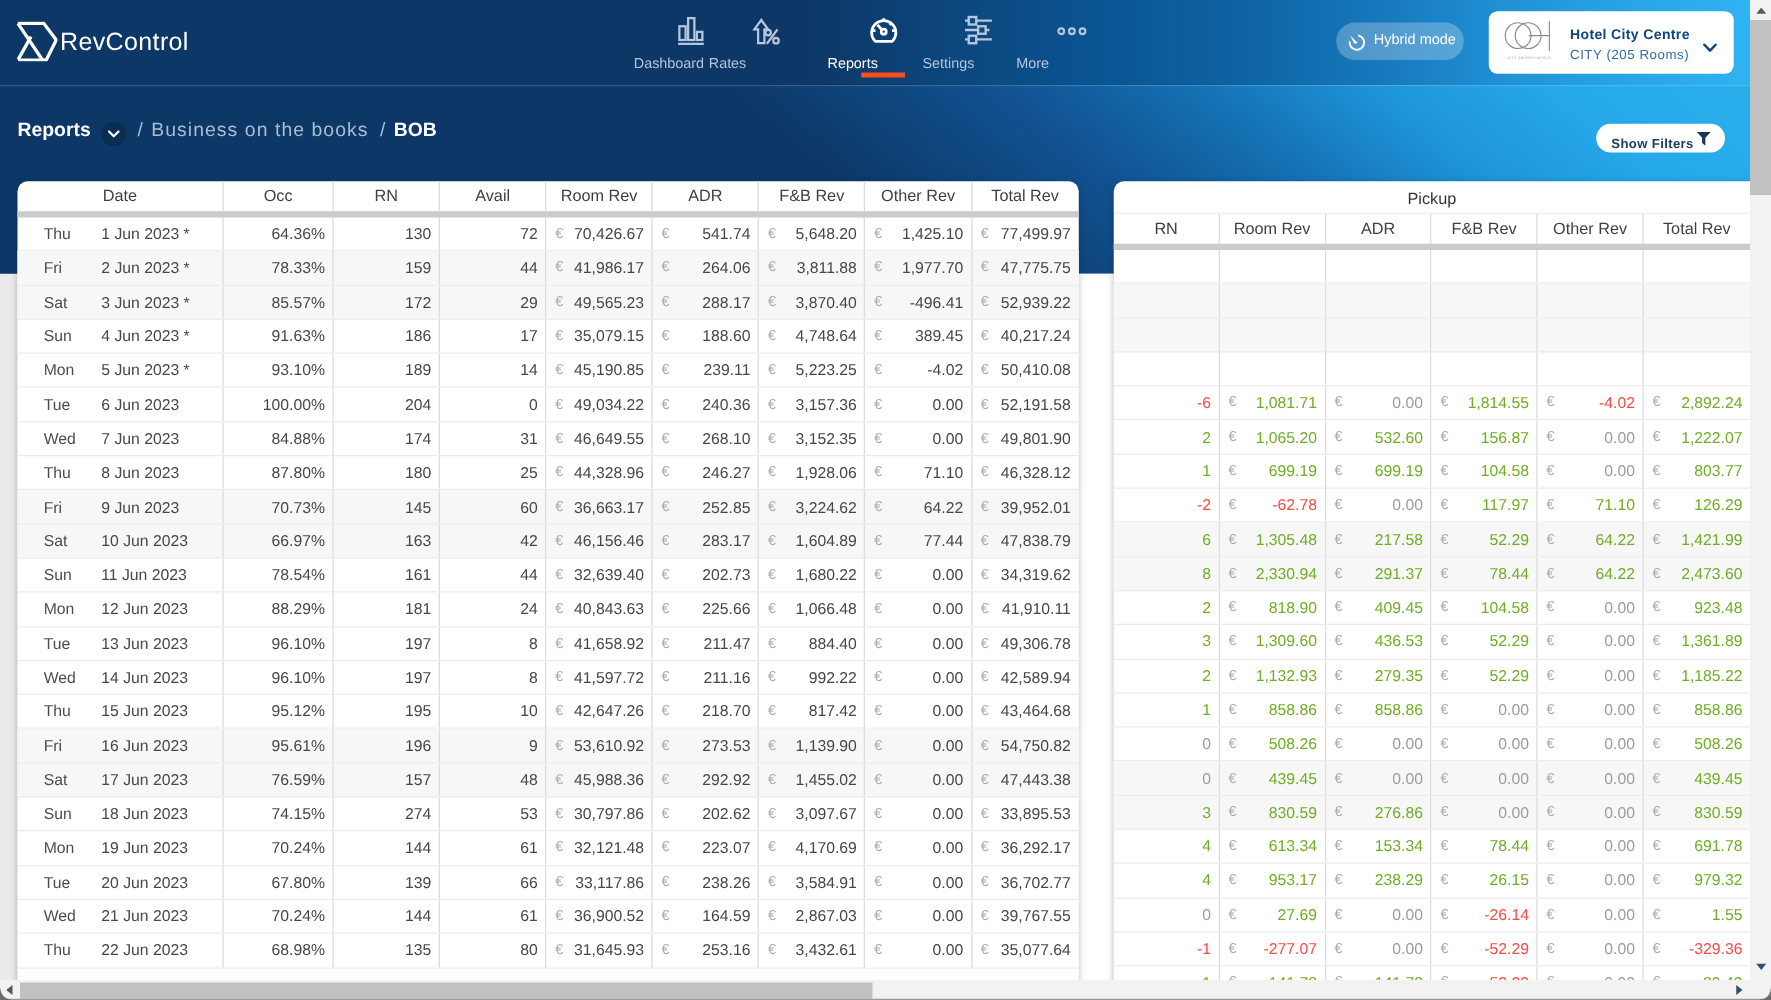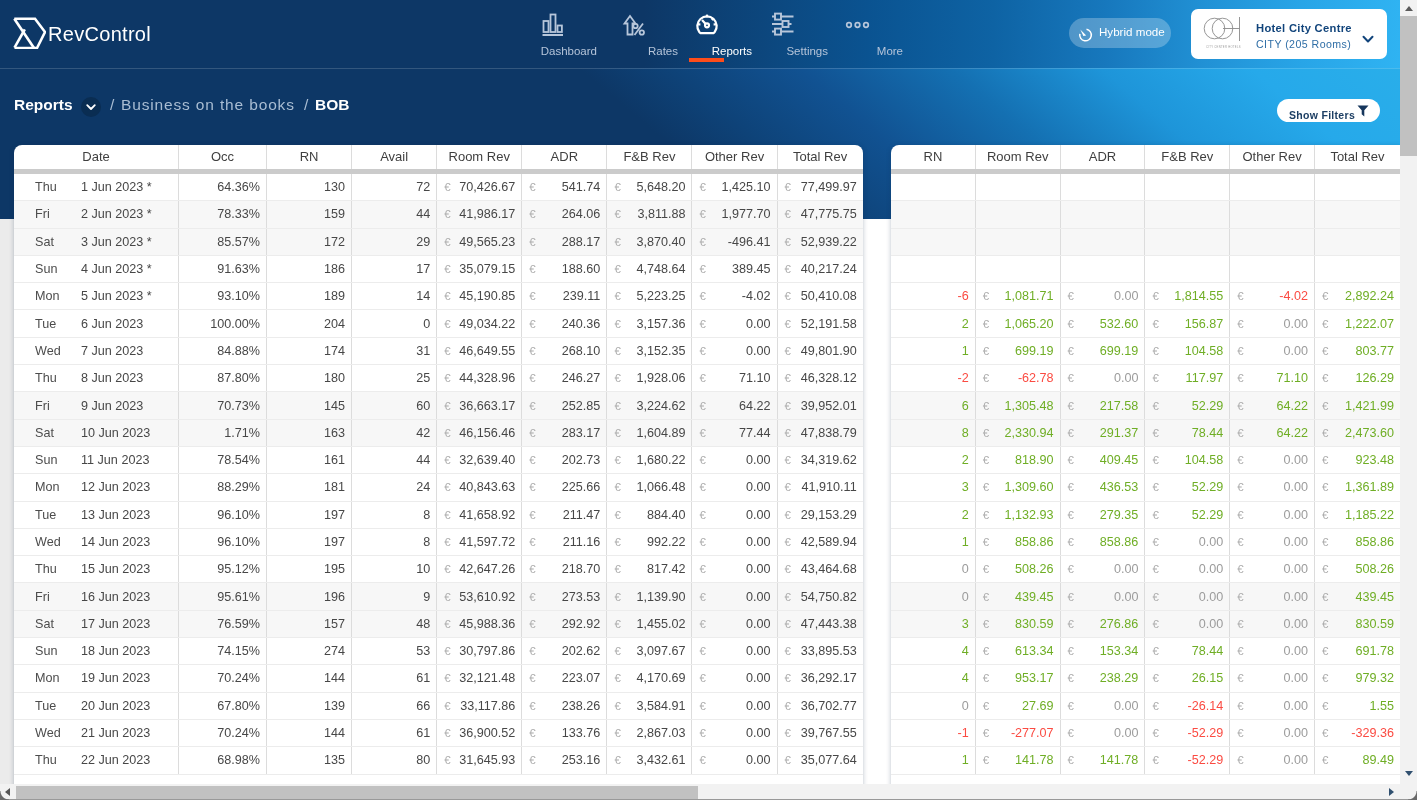--- a/index.html
+++ b/index.html
@@ -8,21 +8,21 @@
 background:linear-gradient(40deg,#0d3766 0%,#0d3766 48%,#0e4379 54%,#115292 62%,#1470b2 71.5%,#1e95d9 81%,#26a9ea 90.5%,#29aeea 100%);}
 .topbar{position:absolute;left:0;top:0;width:1400px;height:68px;
 background:linear-gradient(90deg,#0d3766 0%,#0d3766 46%,#0c4981 56%,#0a5391 62%,#0e63a4 71%,#1778bd 79%,#2191d5 86%,#28a5e7 93%,#2fb3f2 100%);}
 .navline{position:absolute;left:0;top:68px;width:1400px;height:1px;background:rgba(255,255,255,0.16)}
 .whitepanel{position:absolute;left:14px;top:219px;width:1386px;height:565px;background:#fff}
 
 .logo{position:absolute;left:13px;top:17px}
 .logotext{position:absolute;left:48px;top:23px;font-size:20px;color:#fff;letter-spacing:0.3px}
 .nav{position:absolute;top:0;height:68px}
 .nav .ic{position:absolute;top:12px;left:50%;transform:translateX(-50%)}
-.nav .lb{position:absolute;top:44.5px;width:100%;text-align:right;font-size:11.5px;color:#b5c4d9}
+.nav .lb{position:absolute;top:44.5px;width:100%;text-align:left;font-size:11.5px;color:#b5c4d9}
 .nav.act .lb{color:#fff}
 .underline{position:absolute;left:689px;top:58px;width:35px;height:4px;background:#fe4d1a}
 .hybrid{position:absolute;left:1069px;top:18px;width:102px;height:30px;border-radius:15px;
 background:rgba(255,255,255,0.26);color:#fff;font-size:11.6px;line-height:27px;padding-left:30px}
 .hybic{position:absolute;left:8px;top:7px}
 .hotel{position:absolute;left:1191px;top:9px;width:196px;height:50px;border-radius:7px;background:#fff}
 .cch{position:absolute;left:12px;top:7px}
 .hname{position:absolute;left:65px;top:12.5px;font-size:11.2px;font-weight:bold;color:#11447b;letter-spacing:0.3px}
 .hsub{position:absolute;left:65px;top:28.5px;font-size:10.6px;color:#2f6ea6;letter-spacing:0.45px}
 .hchev{position:absolute;left:171px;top:21px}
@@ -79,21 +79,21 @@
 <div class="logotext">RevControl</div>
 <div class="nav" style="left:507px;width:90px">
     <span class="ic"><svg width="25" height="25" viewBox="0 0 25 25" fill="none" stroke="#b7c6da" stroke-width="1.8">
 <rect x="4" y="9" width="5" height="11"></rect>
 <rect x="11" y="2.5" width="5" height="17.5"></rect>
 <rect x="18" y="13.5" width="4.4" height="6.5"></rect>
 <path d="M3 23 H23.5"></path>
 </svg></span>
     <span class="lb">Dashboard</span>
   </div>
-<div class="nav" style="left:588px;width:90px">
+<div class="nav" style="left:567px;width:90px">
     <span class="ic"><svg width="26" height="26" viewBox="0 0 26 26" fill="none" stroke="#b7c6da" stroke-width="1.8">
 <path d="M4.5 11.5 L10 4 L15.5 11.5 H12.5 V22.5 H7.5 V11.5 Z"></path>
 <circle cx="15.5" cy="14" r="2.2"></circle>
 <circle cx="21.8" cy="20.5" r="2.2"></circle>
 <path d="M23 11.5 L14.5 23"></path>
 </svg></span>
     <span class="lb">Rates</span>
   </div>
 <div class="nav act" style="left:662px;width:90px">
     <span class="ic"><svg width="24" height="23" viewBox="0 0 24 23" fill="none" stroke="#fff" stroke-width="2.2">
@@ -438,21 +438,21 @@
       <div class="c mon" style="width:85.1px">
         <span class="eur">€</span>
         <span>39,952.01</span>
       </div>
     </div>
     <div class="row ws">
       <div class="c" style="width:165px">
         <span class="day">Sat</span>
         <span>10 Jun 2023</span>
       </div>
-      <div class="c num" style="width:88px">1.71%</div>
+      <div class="c num" style="width:88px">66.97%</div>
       <div class="c num" style="width:85.1px">163</div>
       <div class="c num" style="width:85.1px">42</div>
       <div class="c mon" style="width:85.1px">
         <span class="eur">€</span>
         <span>46,156.46</span>
       </div>
       <div class="c mon" style="width:85.1px">
         <span class="eur">€</span>
         <span>283.17</span>
       </div>
@@ -546,21 +546,21 @@
       <div class="c mon" style="width:85.1px">
         <span class="eur">€</span>
         <span>884.40</span>
       </div>
       <div class="c mon" style="width:85.1px">
         <span class="eur">€</span>
         <span>0.00</span>
       </div>
       <div class="c mon" style="width:85.1px">
         <span class="eur">€</span>
-        <span>29,153.29</span>
+        <span>49,306.78</span>
       </div>
     </div>
     <div class="row">
       <div class="c" style="width:165px">
         <span class="day">Wed</span>
         <span>14 Jun 2023</span>
       </div>
       <div class="c num" style="width:88px">96.10%</div>
       <div class="c num" style="width:85.1px">197</div>
       <div class="c num" style="width:85.1px">8</div>
@@ -766,21 +766,21 @@
       </div>
       <div class="c num" style="width:88px">70.24%</div>
       <div class="c num" style="width:85.1px">144</div>
       <div class="c num" style="width:85.1px">61</div>
       <div class="c mon" style="width:85.1px">
         <span class="eur">€</span>
         <span>36,900.52</span>
       </div>
       <div class="c mon" style="width:85.1px">
         <span class="eur">€</span>
-        <span>133.76</span>
+        <span>164.59</span>
       </div>
       <div class="c mon" style="width:85.1px">
         <span class="eur">€</span>
         <span>2,867.03</span>
       </div>
       <div class="c mon" style="width:85.1px">
         <span class="eur">€</span>
         <span>0.00</span>
       </div>
       <div class="c mon" style="width:85.1px">
@@ -812,20 +812,21 @@
         <span class="eur">€</span>
         <span>0.00</span>
       </div>
       <div class="c mon" style="width:85.1px">
         <span class="eur">€</span>
         <span>35,077.64</span>
       </div>
     </div>
   </div>
 <div class="card r">
+    <div class="ttl">Pickup</div>
     <div class="hdr">
       <div class="c" style="width:84.8px">RN</div>
       <div class="c" style="width:84.8px">Room Rev</div>
       <div class="c" style="width:84.8px">ADR</div>
       <div class="c" style="width:84.8px">F&amp;B Rev</div>
       <div class="c" style="width:84.8px">Other Rev</div>
       <div class="c" style="width:85px">Total Rev</div>
     </div>
     <div class="gbar"></div>
     <div class="row">

